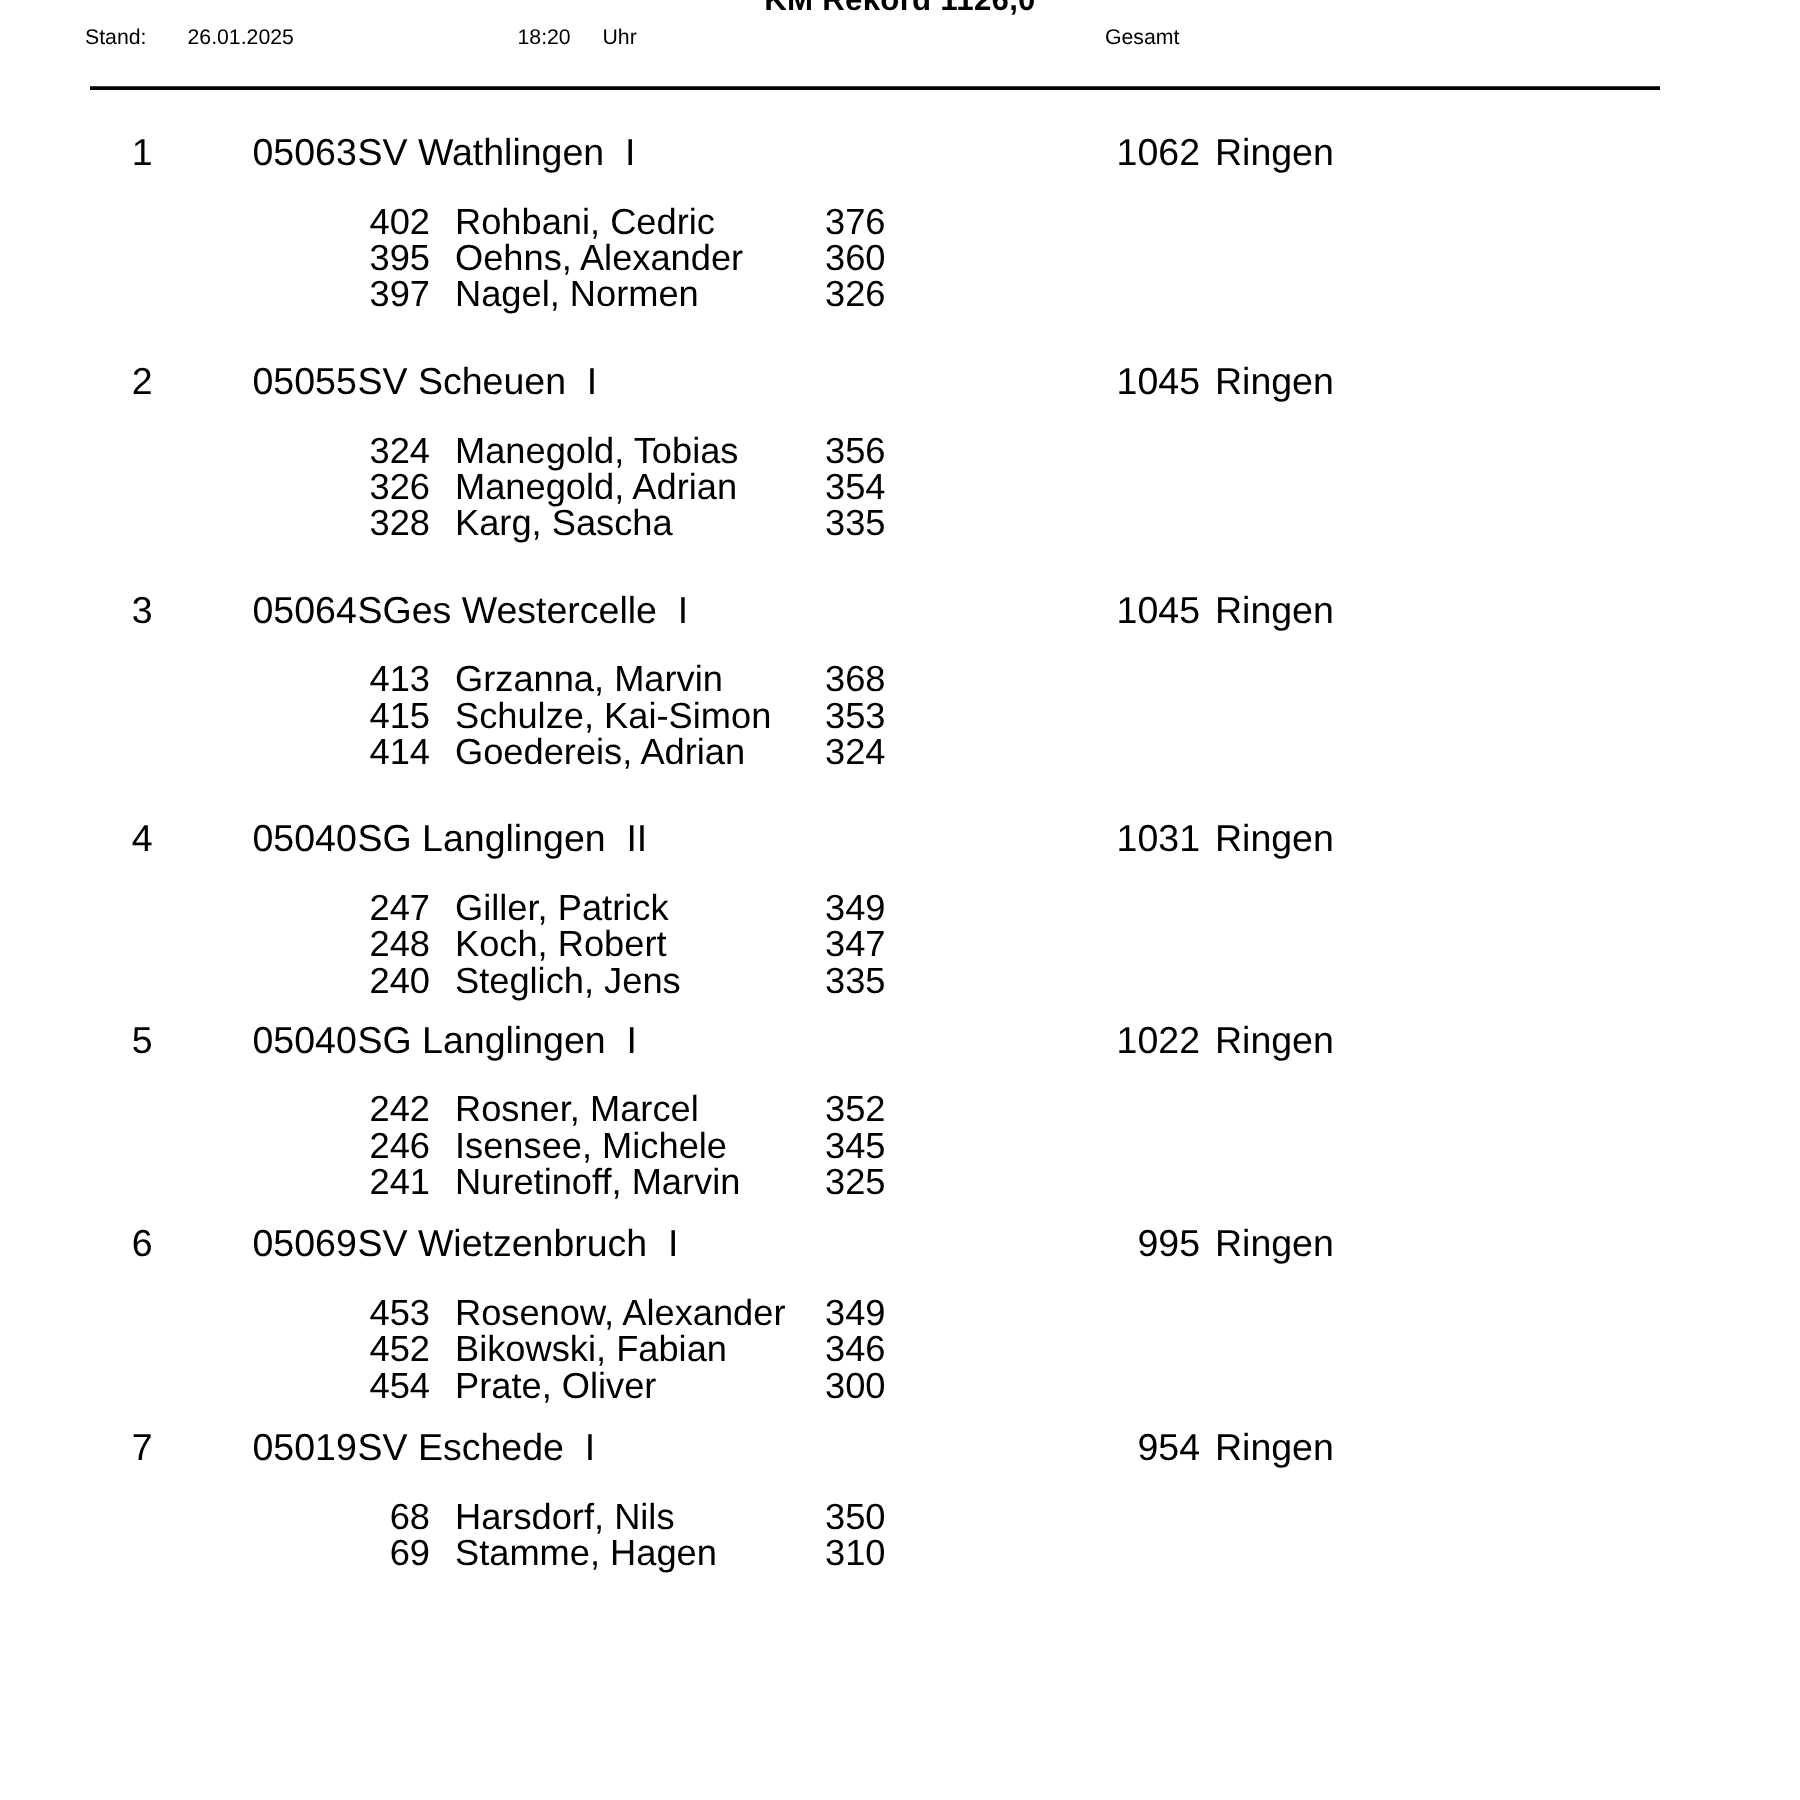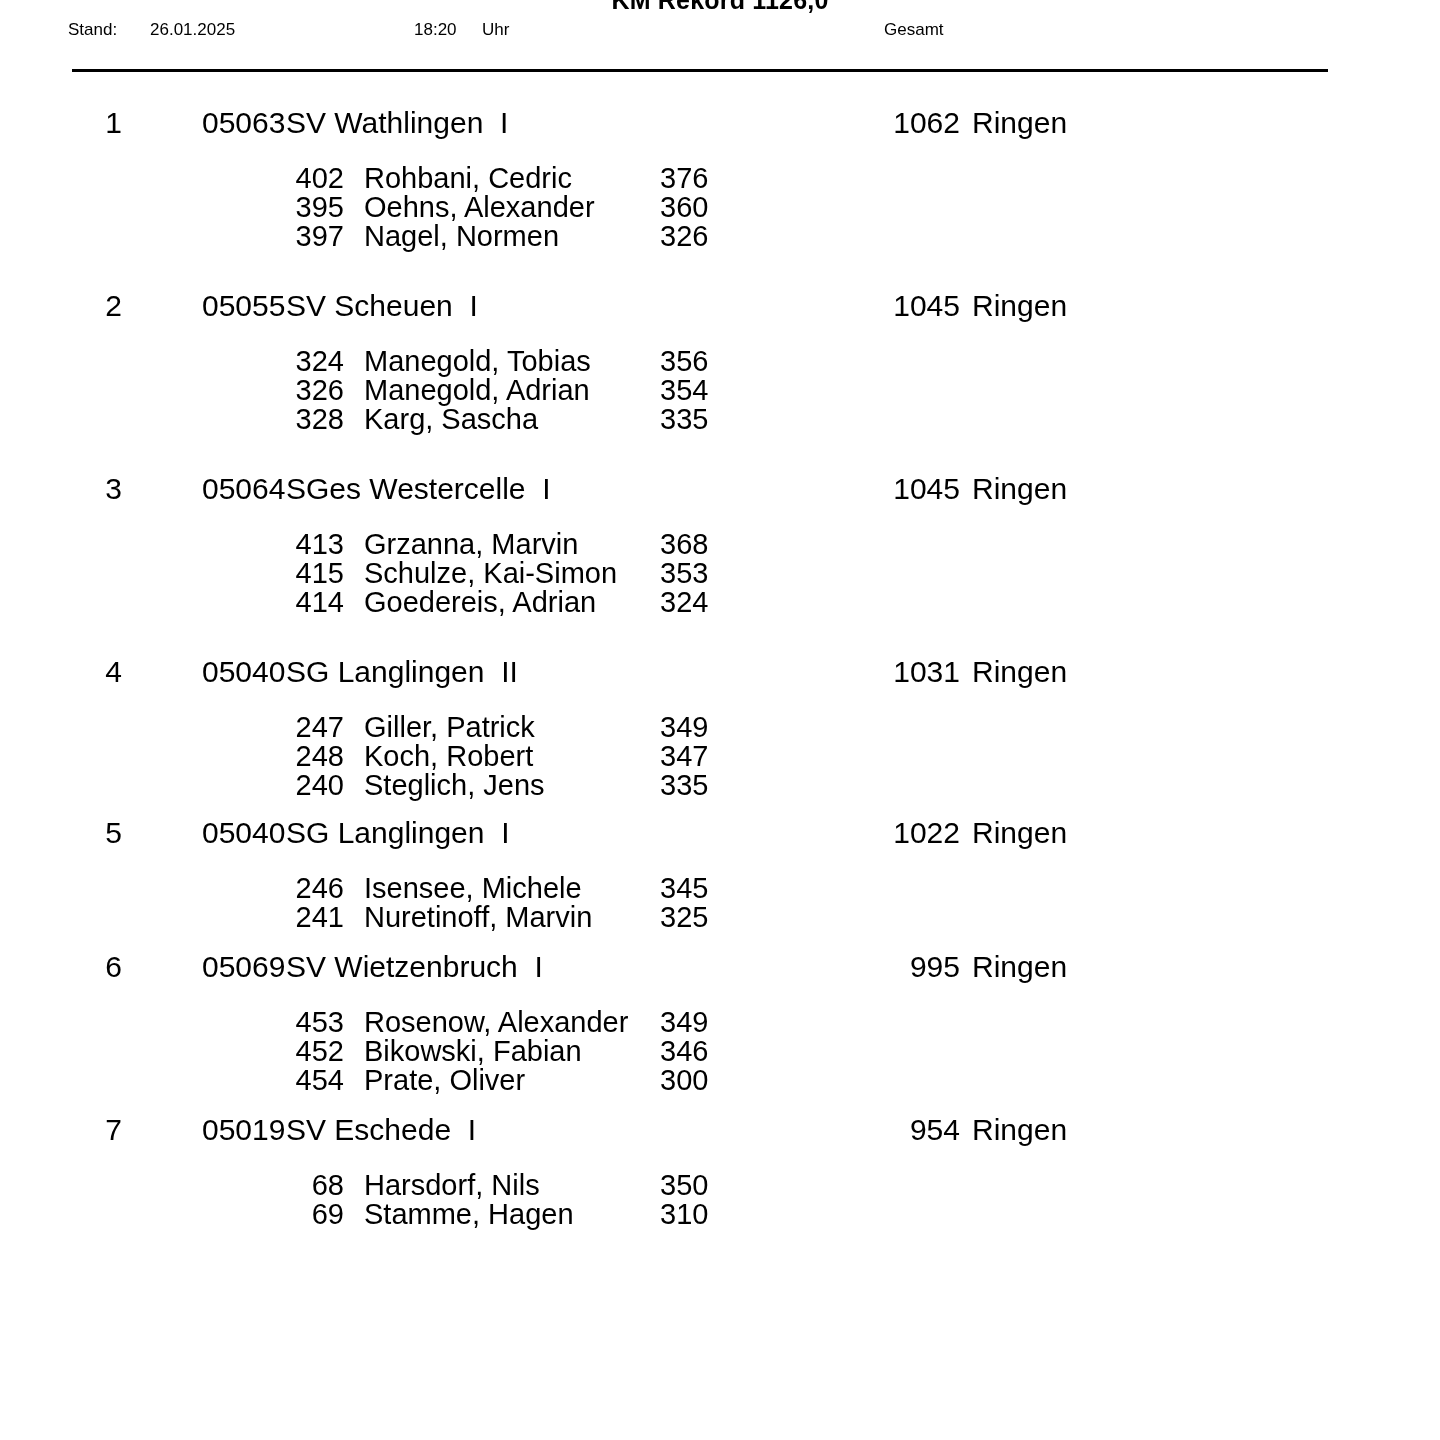--- a/index.html
+++ b/index.html
@@ -272,20 +272,25 @@
       <div class="team" style="margin-bottom: 12px;">
         <div class="team-head">
           <span class="t-rank">5</span>
           <span class="t-num">05040</span>
           <span class="t-name">SG Langlingen  I</span>
           <span class="t-total">1022</span>
           <span class="t-unit">Ringen</span>
         </div>
         <div class="shooters">
           <div class="shooter">
+            <span class="s-id">242</span>
+            <span class="s-name">Rosner, Marcel</span>
+            <span class="s-score">352</span>
+          </div>
+          <div class="shooter">
             <span class="s-id">246</span>
             <span class="s-name">Isensee, Michele</span>
             <span class="s-score">345</span>
           </div>
           <div class="shooter">
             <span class="s-id">241</span>
             <span class="s-name">Nuretinoff, Marvin</span>
             <span class="s-score">325</span>
           </div>
         </div>

